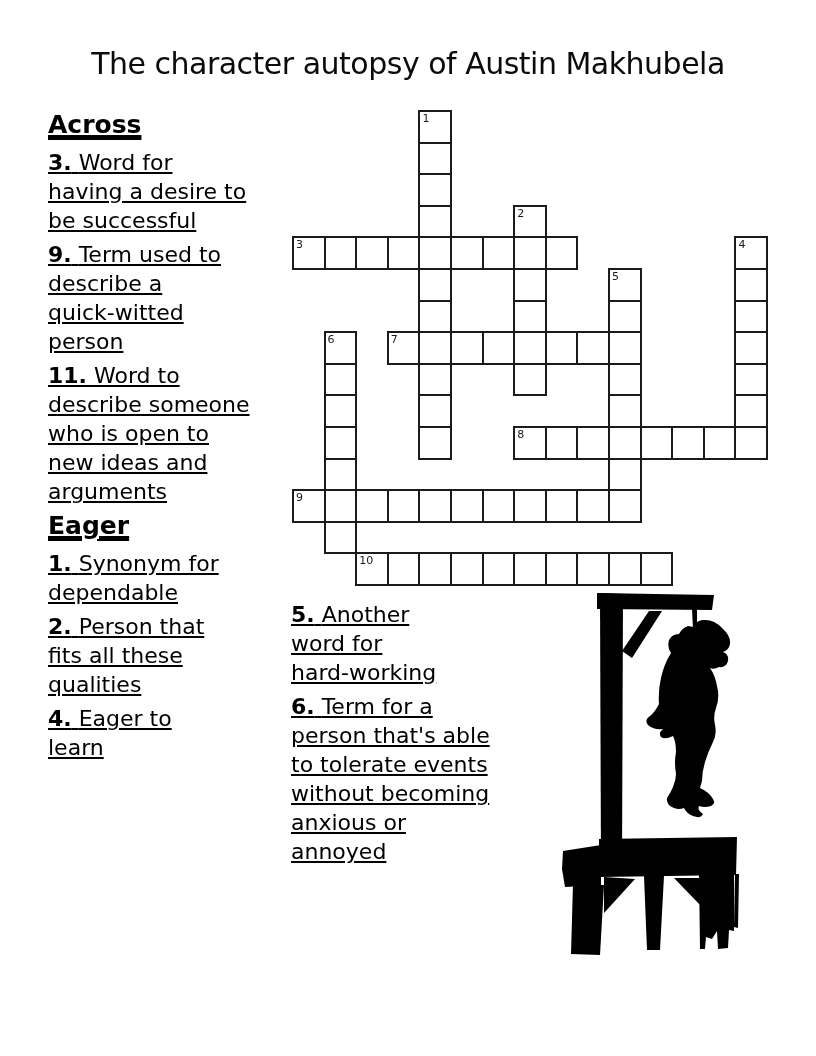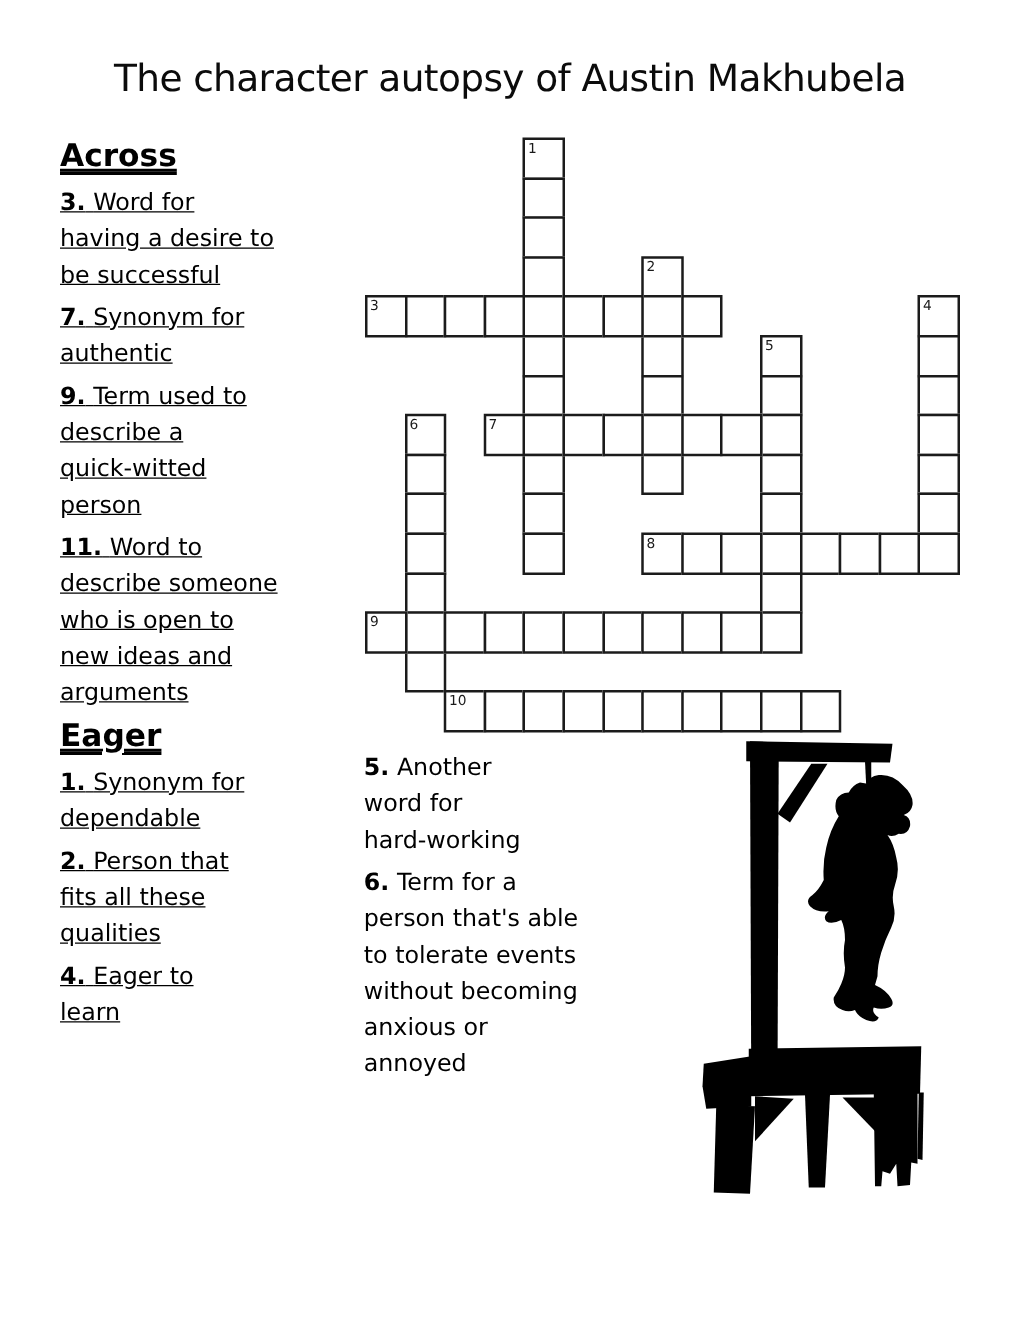--- a/index.html
+++ b/index.html
@@ -29,32 +29,33 @@
     left: 48px;
     top: 110px;
     width: 238px;
     text-decoration: underline;
   }
   .clues-middle {
     position: absolute;
     left: 291px;
     top: 600px;
     width: 250px;
+    text-decoration: underline;
   }
   .clue-heading {
     font-size: 25px;
     font-weight: bold;
     line-height: 30px;
     margin: 0 0 8px 0;
     text-decoration: underline;
     text-decoration-thickness: 2.5px;
     text-underline-offset: 4px;
   }
   .clue {
-    font-size: 19px;
+    font-size: 22px;
     line-height: 29px;
     margin: 0 0 5px 0;
   }
   .clue .num { font-weight: bold; }
   .clue .txt { white-space: pre-line; }
   .grid { position: absolute; }
   .cell {
     position: absolute;
     box-sizing: border-box;
     background: #ffffff;
@@ -75,22 +76,20 @@
 <div class="page">
 
   <h1 class="title">The character autopsy of Austin Makhubela</h1>
 
   <div class="clues-left">
     <div class="clue-heading">Across</div>
     <div id="across-list">
         <div class="clue"><span class="num">3.</span> <span class="txt">Word for
 having a desire to
 be successful</span></div>
-        <div class="clue"><span class="num">7.</span> <span class="txt">Synonym for
-authentic</span></div>
         <div class="clue"><span class="num">9.</span> <span class="txt">Term used to
 describe a
 quick-witted
 person</span></div>
         <div class="clue"><span class="num">11.</span> <span class="txt">Word to
 describe someone
 who is open to
 new ideas and
 arguments</span></div>
       </div>

